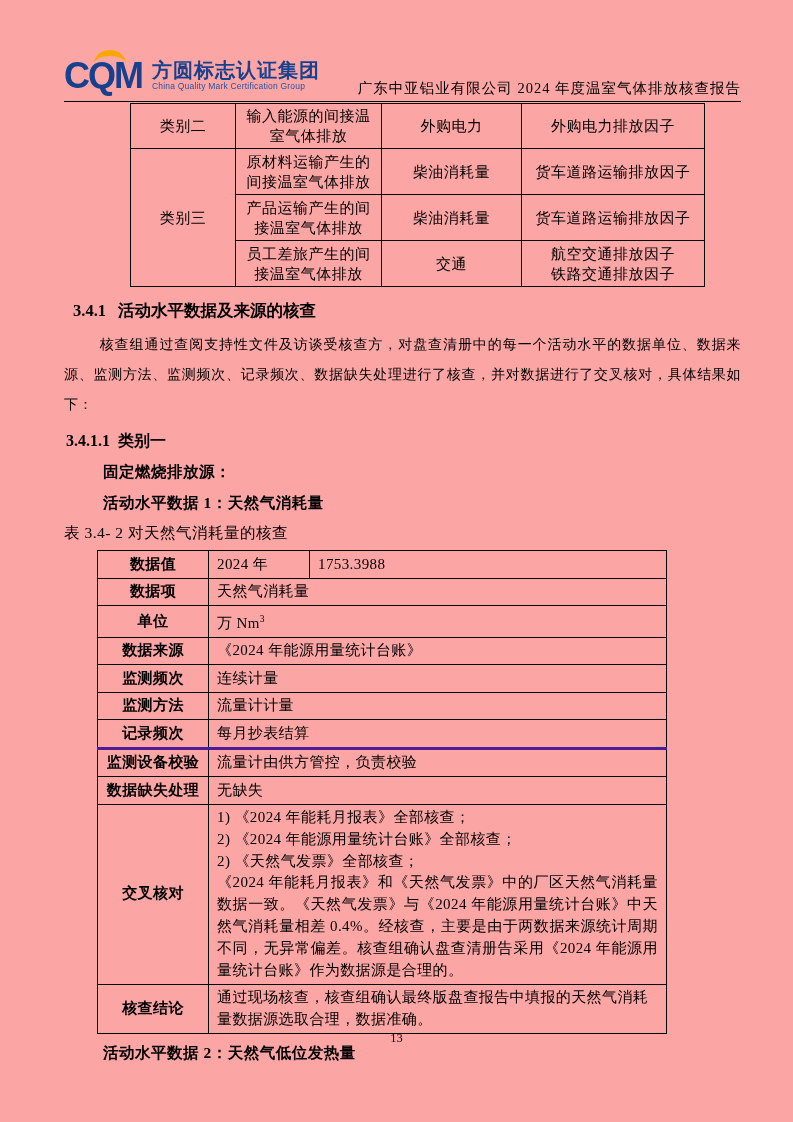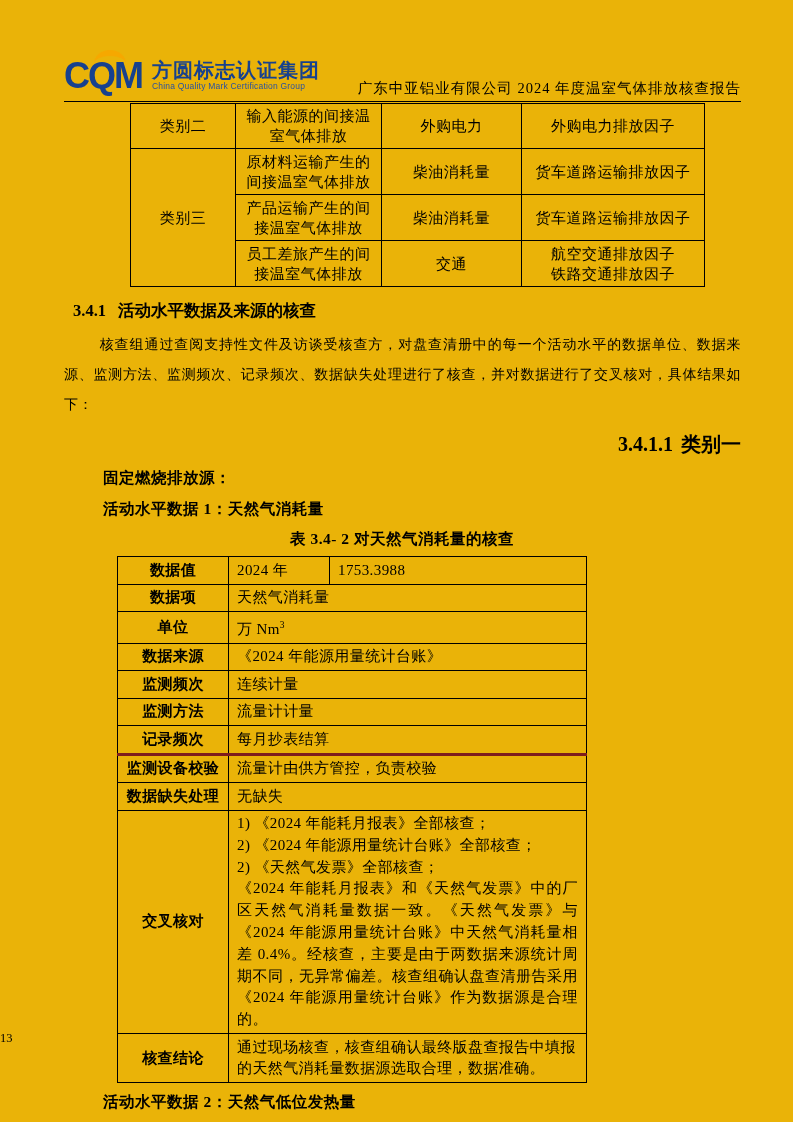--- a/index.html
+++ b/index.html
@@ -2,21 +2,21 @@
 <html><head>
 <meta charset="utf-8">
 <style>
   * { margin: 0; padding: 0; box-sizing: border-box; }
   html, body { background: #ffffff; }
   .page {
     position: relative;
     width: 793px;
     height: 1122px;
     margin: 0 auto;
-    background: #eab308;
+    background: #fca5a5;
     font-family: "Liberation Serif", "DejaVu Serif", serif;
     color: #000;
     overflow: hidden;
   }
   
   .header { position: absolute; top: 0; left: 0; right: 0; height: 103px; }
   .logo { position: absolute; left: 64px; top: 50px; display: flex; align-items: flex-start; }
   .logo-cqm-wrap { position: relative; padding-top: 8px; }
   .logo-cqm {
     font-family: "Liberation Sans", "DejaVu Sans", sans-serif;
@@ -56,37 +56,37 @@
   .cat-table td { text-align: center; letter-spacing: 0.5px; padding: 2px 4px; line-height: 20px; }
   .cat-row1 td { height: 40px; }
   .cat-row td { height: 46px; }
 
   .h1 { margin: 13px 0 0 9px; font-size: 16.5px; font-weight: bold; }
   .h1 .num { font-family: "Liberation Serif", serif; font-weight: bold; margin-right: 12px; }
   .para {
     margin-top: 8px; font-size: 14px; line-height: 30px;
     text-indent: 2.55em; text-align: justify; letter-spacing: 0.4px;
   }
-  .h2 { margin: 11px 0 0 2px; font-size: 20px; font-weight: bold; text-align: right; }
+  .h2 { margin: 11px 0 0 2px; font-size: 16px; font-weight: bold; }
   .h2 .num { margin-right: 8px; }
   .sub { margin: 10px 0 0 39px; font-size: 15.5px; font-weight: bold; letter-spacing: 0.5px; }
-  .caption { margin-top: 9px; width: 676px; text-align: center; font-size: 15.5px; font-weight: bold; letter-spacing: 0.5px; }
-
-  .chk-table { margin: 6px 0 0 53px; width: 470px; table-layout: fixed; font-size: 15px; }
+  .caption { margin-top: 9px; width: 676px; font-size: 15.5px; font-weight: normal; letter-spacing: 0.5px; }
+
+  .chk-table { margin: 6px 0 0 33px; width: 570px; table-layout: fixed; font-size: 15px; }
   .chk-table td { padding: 2.5px 8px; line-height: 21.5px; letter-spacing: 0.4px; }
   .chk-table td.lbl { text-align: center; font-weight: bold; padding: 2.5px 2px; }
   .chk-table td.val { text-align: left; }
-  .thick-top td { border-top: 3px solid #7f1d1d; }
+  .thick-top td { border-top: 3px solid #4c1d95; }
   .cross-line { line-height: 21.8px; }
   .cross-para { line-height: 21.8px; text-align: justify; }
   sup { font-size: 9.5px; }
 
   .footer-page {
     position: absolute; left: 0; right: 0; top: 1031px;
-    text-align: left; font-size: 12.5px;
+    text-align: center; font-size: 12.5px;
   }
 </style>
 </head>
 <body>
 
 <div class="page">
 
   <div class="header">
     <div class="logo">
       <div class="logo-cqm-wrap">

